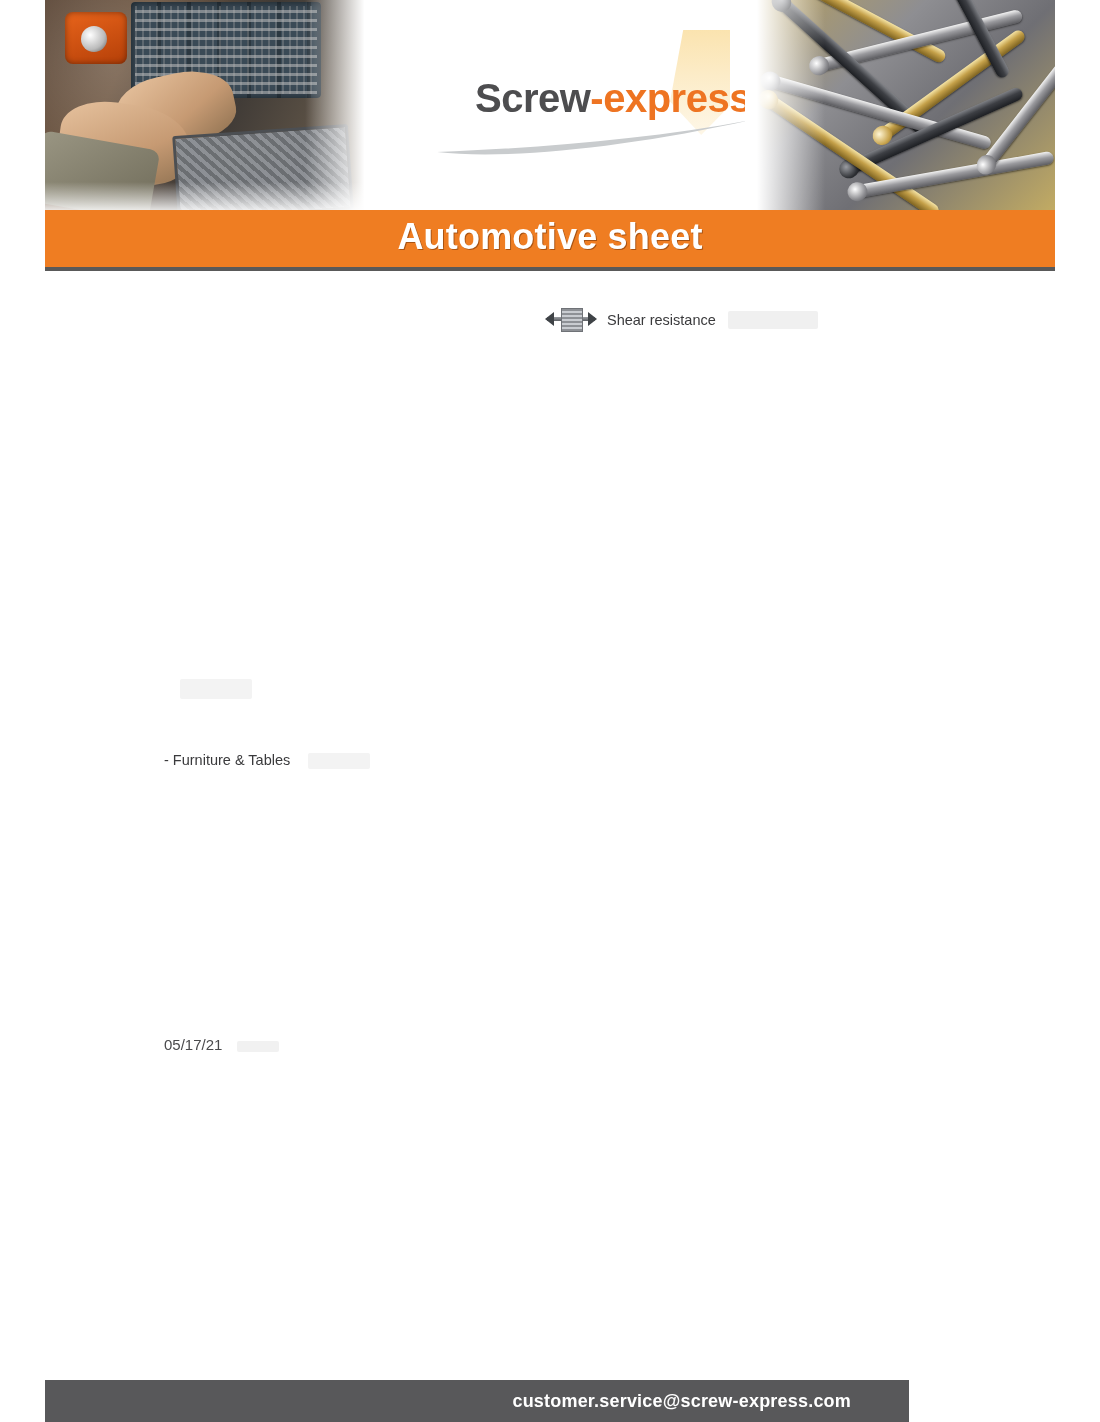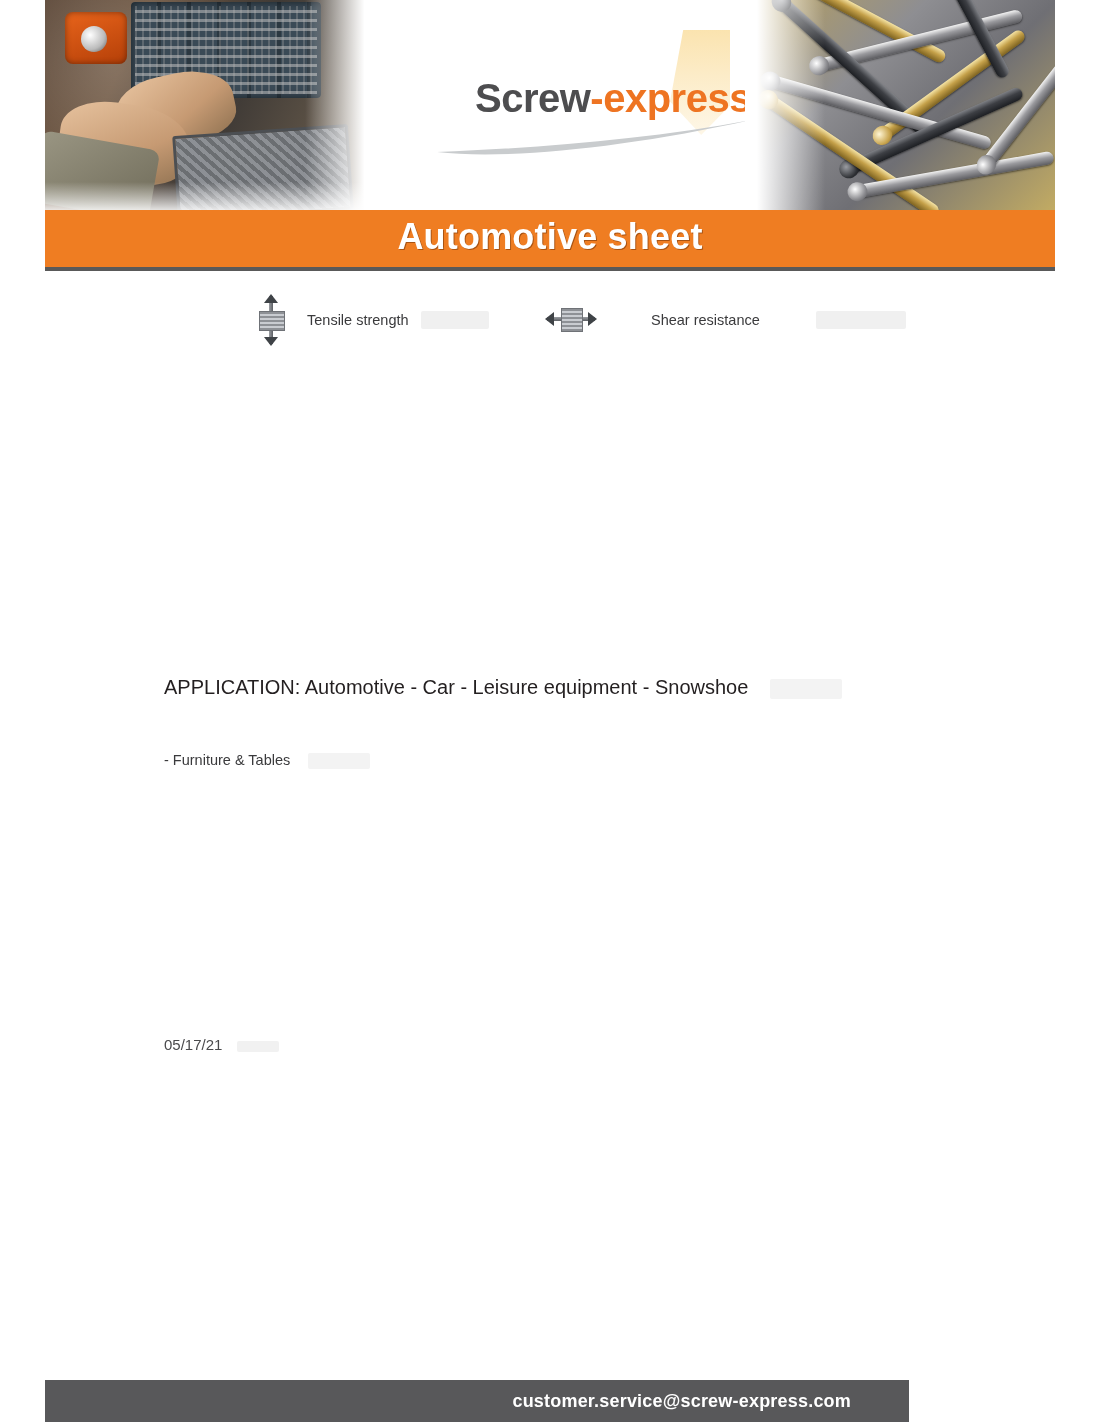--- a/index.html
+++ b/index.html
@@ -172,21 +172,21 @@
     position: absolute;
     left: 45px; top: 290px;
     width: 1010px; height: 60px;
   }
   .prop {
     position: absolute;
     display: flex;
     align-items: center;
   }
   .prop-tensile { left: 200px; top: 4px; }
-  .prop-shear   { left: 500px; top: 4px; gap: 44px; }
+  .prop-shear   { left: 500px; top: 4px; }
 
   .icon-tensile, .icon-shear {
     position: relative;
     width: 52px; height: 52px;
   }
   .icon-tensile .blk {
     position: absolute; left: 14px; top: 17px;
     width: 24px; height: 18px;
     background: repeating-linear-gradient(0deg,#8e9196 0 2px,#c9ccd1 2px 4px);
     border: 1px solid #6f7277;
@@ -344,46 +344,35 @@
   </div>
 </div>
 
 <div class="title-bar">
   <div class="title-bar-text">Automotive sheet</div>
 </div>
 <div class="title-underline"></div>
 
 <div class="prop-row">
 
-  <div class="prop prop-tensile">
-    <div class="icon-tensile">
-      <div class="shaft"></div>
-      <div class="blk"></div>
-      <div class="arrow-up"></div>
-      <div class="arrow-dn"></div>
-    </div>
-    <div class="prop-label">Tensile strength</div>
-    <div class="ghost-box ghost-w1"></div>
-  </div>
 
   <div class="prop prop-shear">
     <div class="icon-shear">
       <div class="shaft"></div>
       <div class="blk"></div>
       <div class="arrow-l"></div>
       <div class="arrow-r"></div>
     </div>
     <div class="prop-label">Shear resistance</div>
     <div class="ghost-box ghost-w2"></div>
   </div>
 
 </div>
 
 <div class="application">
-  <span>APPLICATION: Automotive - Car - Leisure equipment - Snowshoe</span>
   <span class="ghost-inline"></span>
 </div>
 
 <div class="application-sub">
   <span>- Furniture &amp; Tables</span>
   <span class="ghost-inline"></span>
 </div>
 
 <div class="doc-date">
   <span>05/17/21</span>

